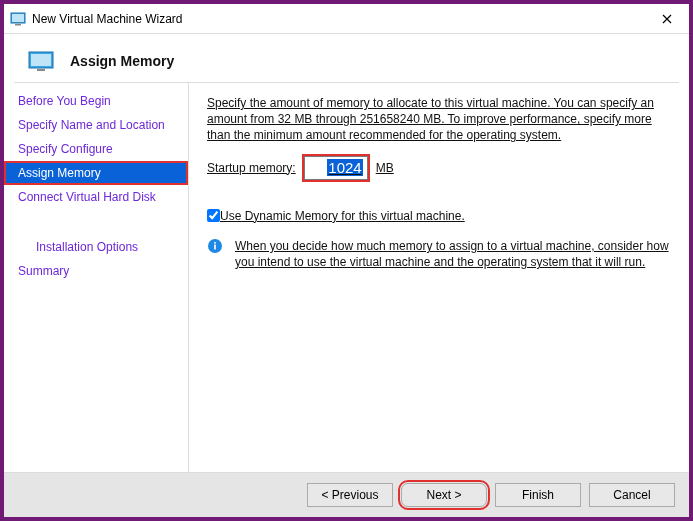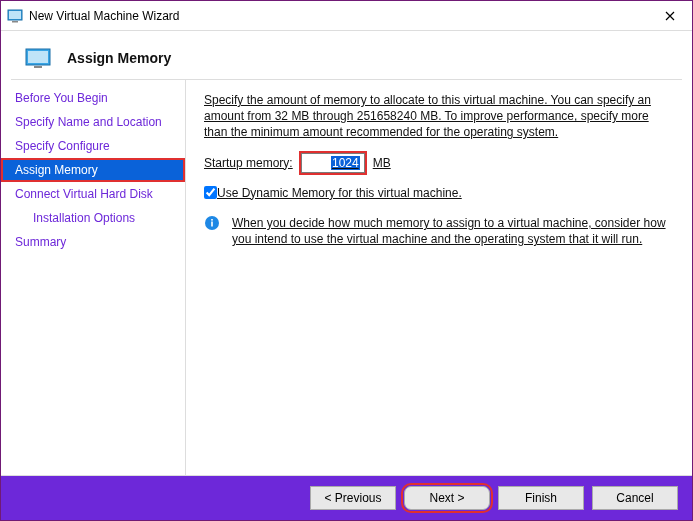--- a/index.html
+++ b/index.html
@@ -5,21 +5,21 @@
   * { box-sizing: border-box; }
   html, body {
     margin: 0; padding: 0;
     font-family: "Segoe UI", Tahoma, sans-serif;
     font-size: 12px;
     background: #fff;
     color: #000;
   }
   .window {
     width: 693px; height: 521px;
-    border: 1px solid #701a75;
+    border: 4px solid #701a75;
     display: flex; flex-direction: column;
     background: #fff;
     position: relative;
   }
   .titlebar {
     height: 30px;
     display: flex; align-items: center;
     padding: 0 0 0 6px;
     border-bottom: 1px solid #ddd;
     background: #fff;
@@ -64,48 +64,49 @@
   }
   .side-item {
     padding: 5px 10px 5px 14px;
     font-size: 12px;
     color: #6d28d9;
     cursor: default;
     white-space: nowrap;
   }
   .side-item.indent {
     padding-left: 32px;
+    margin-top: 26px;
   }
   .side-item.selected {
     background: #0a62d9;
     color: #fff;
   }
   .side-item.hl {
     outline: 2px solid #e03030;
     outline-offset: -2px;
   }
   .content {
     flex: 1;
     padding: 12px 18px 12px 18px;
     font-size: 12px;
     color: #111;
     line-height: 1.35;
     text-decoration: underline;
   }
   .content .para { margin-bottom: 12px; }
   .row {
     display: flex; align-items: center; gap: 8px;
-    margin-bottom: 12px;
+    margin-bottom: 28px;
   }
   .mem-input {
     width: 64px;
     text-align: right;
     border: 1px solid #7a7a7a;
     padding: 1px 4px;
-    font-size: 12px;
+    font-size: 15px;
     outline: 2px solid #e03030;
     outline-offset: 0;
     background: #fff;
   }
   .mem-input .selected-text {
     background: #0a62d9;
     color: #fff;
     padding: 0 1px;
   }
   .chk {
@@ -119,21 +120,21 @@
   .info-icon {
     flex: 0 0 16px;
     width: 16px; height: 16px;
   }
   .footer {
     border-top: 1px solid #ddd;
     padding: 10px 14px;
     display: flex;
     justify-content: flex-end;
     gap: 8px;
-    background: #6d28d9;
+    background: #e5e5e5;
   }
   .btn {
     min-width: 86px;
     height: 24px;
     border: 1px solid #aaa;
     background: #e8e8e8;
     font-size: 12px;
     cursor: default;
     padding: 0 10px;
     display: inline-flex; align-items: center; justify-content: center;

